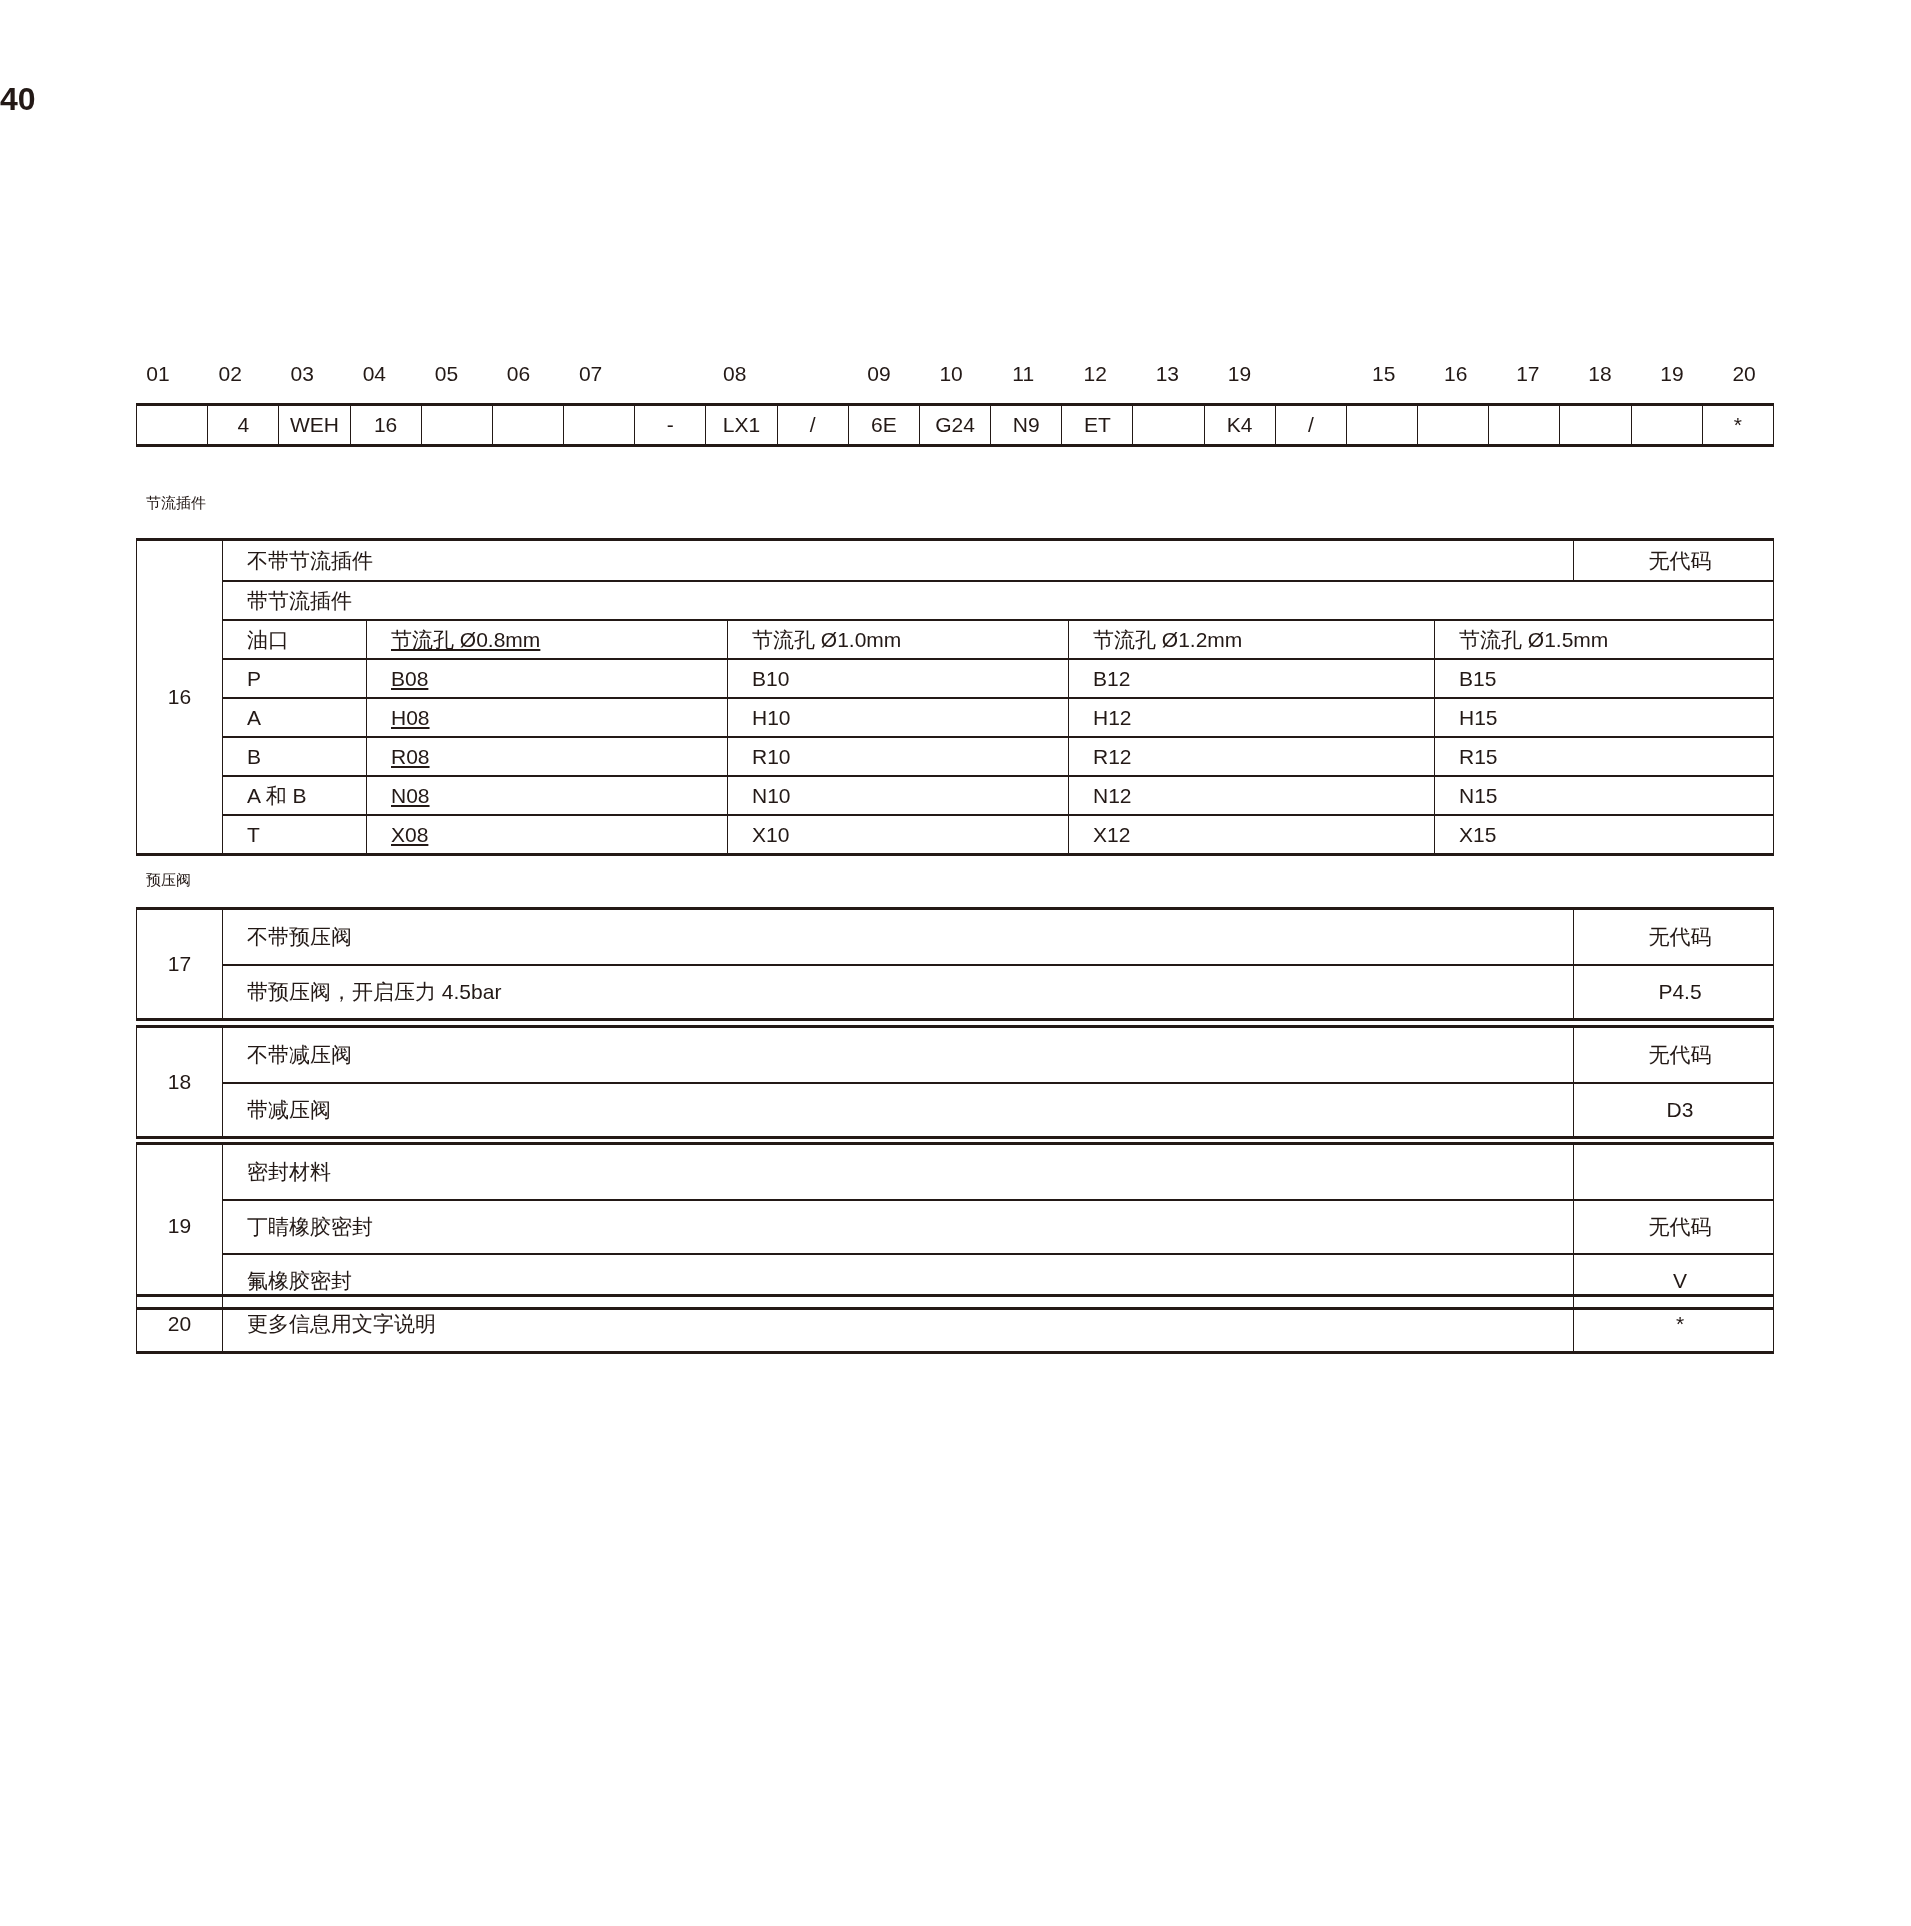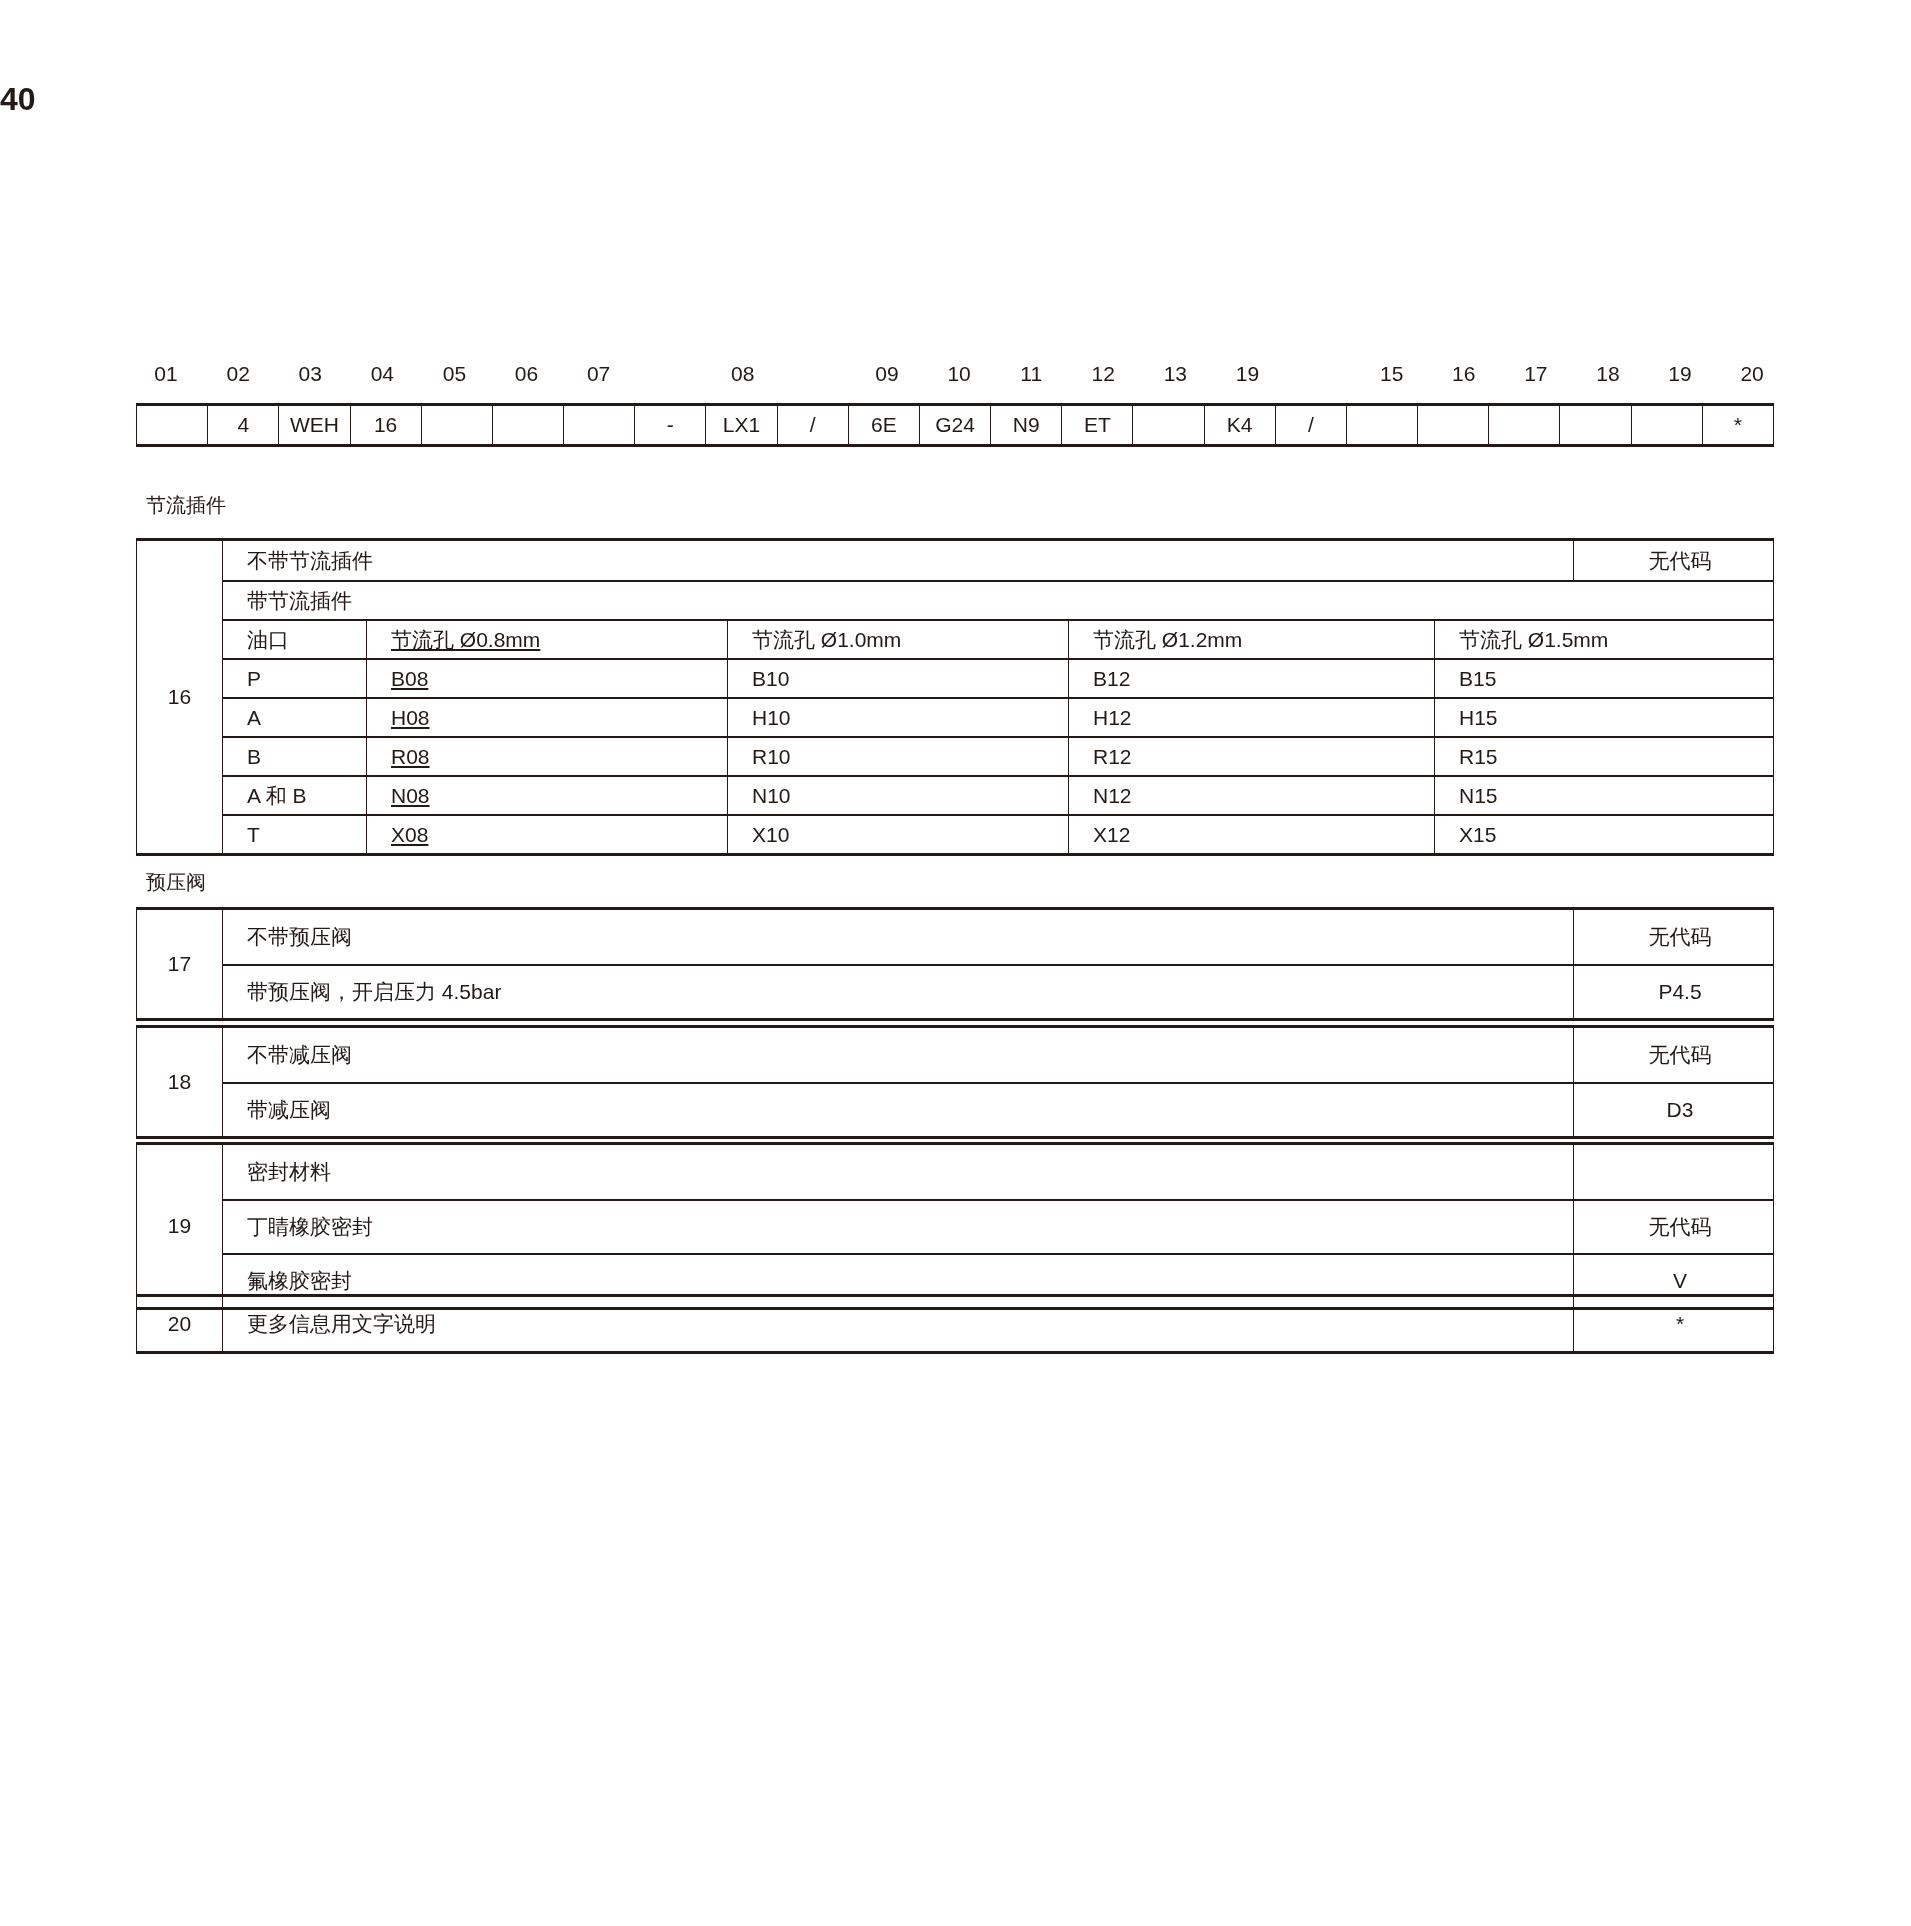--- a/index.html
+++ b/index.html
@@ -16,21 +16,21 @@
     position: absolute;
     top: 82px; left: 0; width: 100%;
     text-align: left;
     font-size: 32px;
     font-weight: bold;
     line-height: 1.1;
   }
   
   .codehead {
     position: absolute;
-    top: 362px; left: 140px; width: 1638px;
+    top: 362px; left: 132px; width: 1638px;
     display: flex;
     gap: 20px;
   }
   .codehead .hc {
     flex: 1 1 0;
     text-align: center;
     font-size: 21px;
     line-height: 1.15;
   }
   .coderow {
@@ -49,21 +49,21 @@
     display: flex;
     align-items: center;
     justify-content: center;
     font-size: 21px;
   }
   .coderow .cc:first-child { border-left: none; }
   
   .seclabel {
     position: absolute;
     left: 146px;
-    font-size: 20px;
+    font-size: 15px;
     line-height: 1.15;
   }
   
   .otable {
     position: absolute;
     left: 136px; width: 1638px;
     box-sizing: border-box;
     display: flex;
     border-top: 3.5px solid #231916;
     border-bottom: 3.5px solid #231916;

